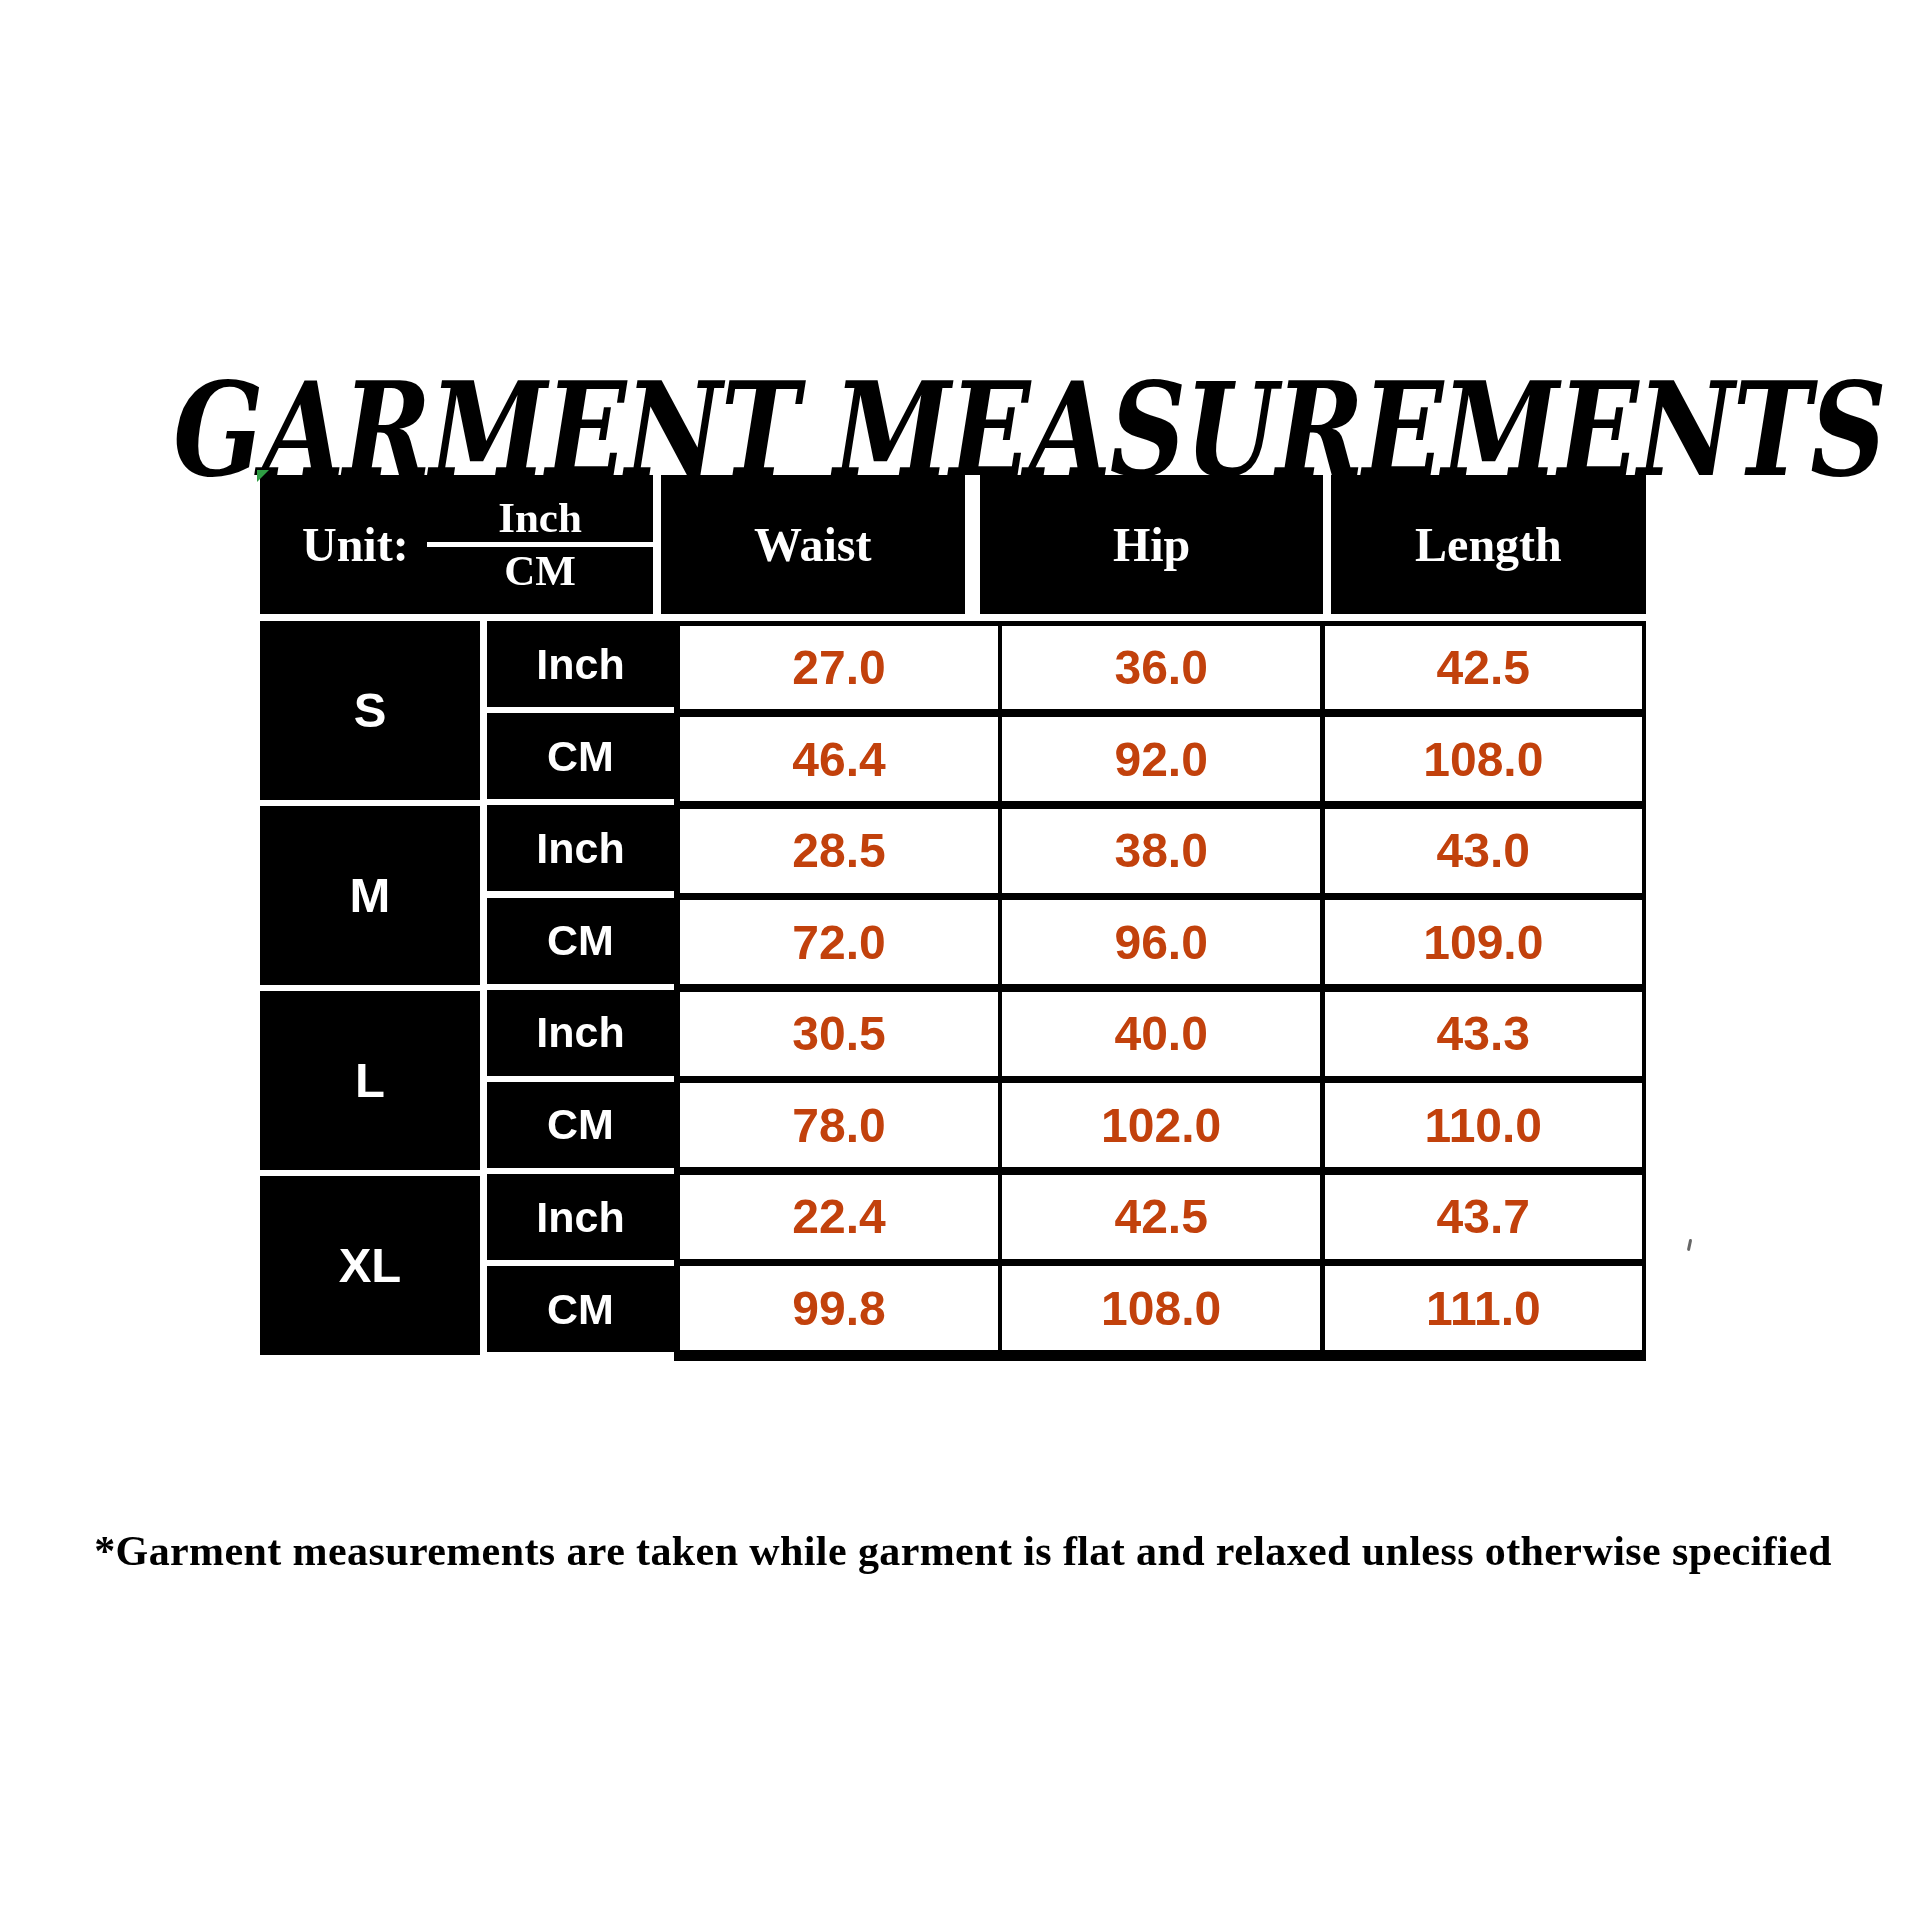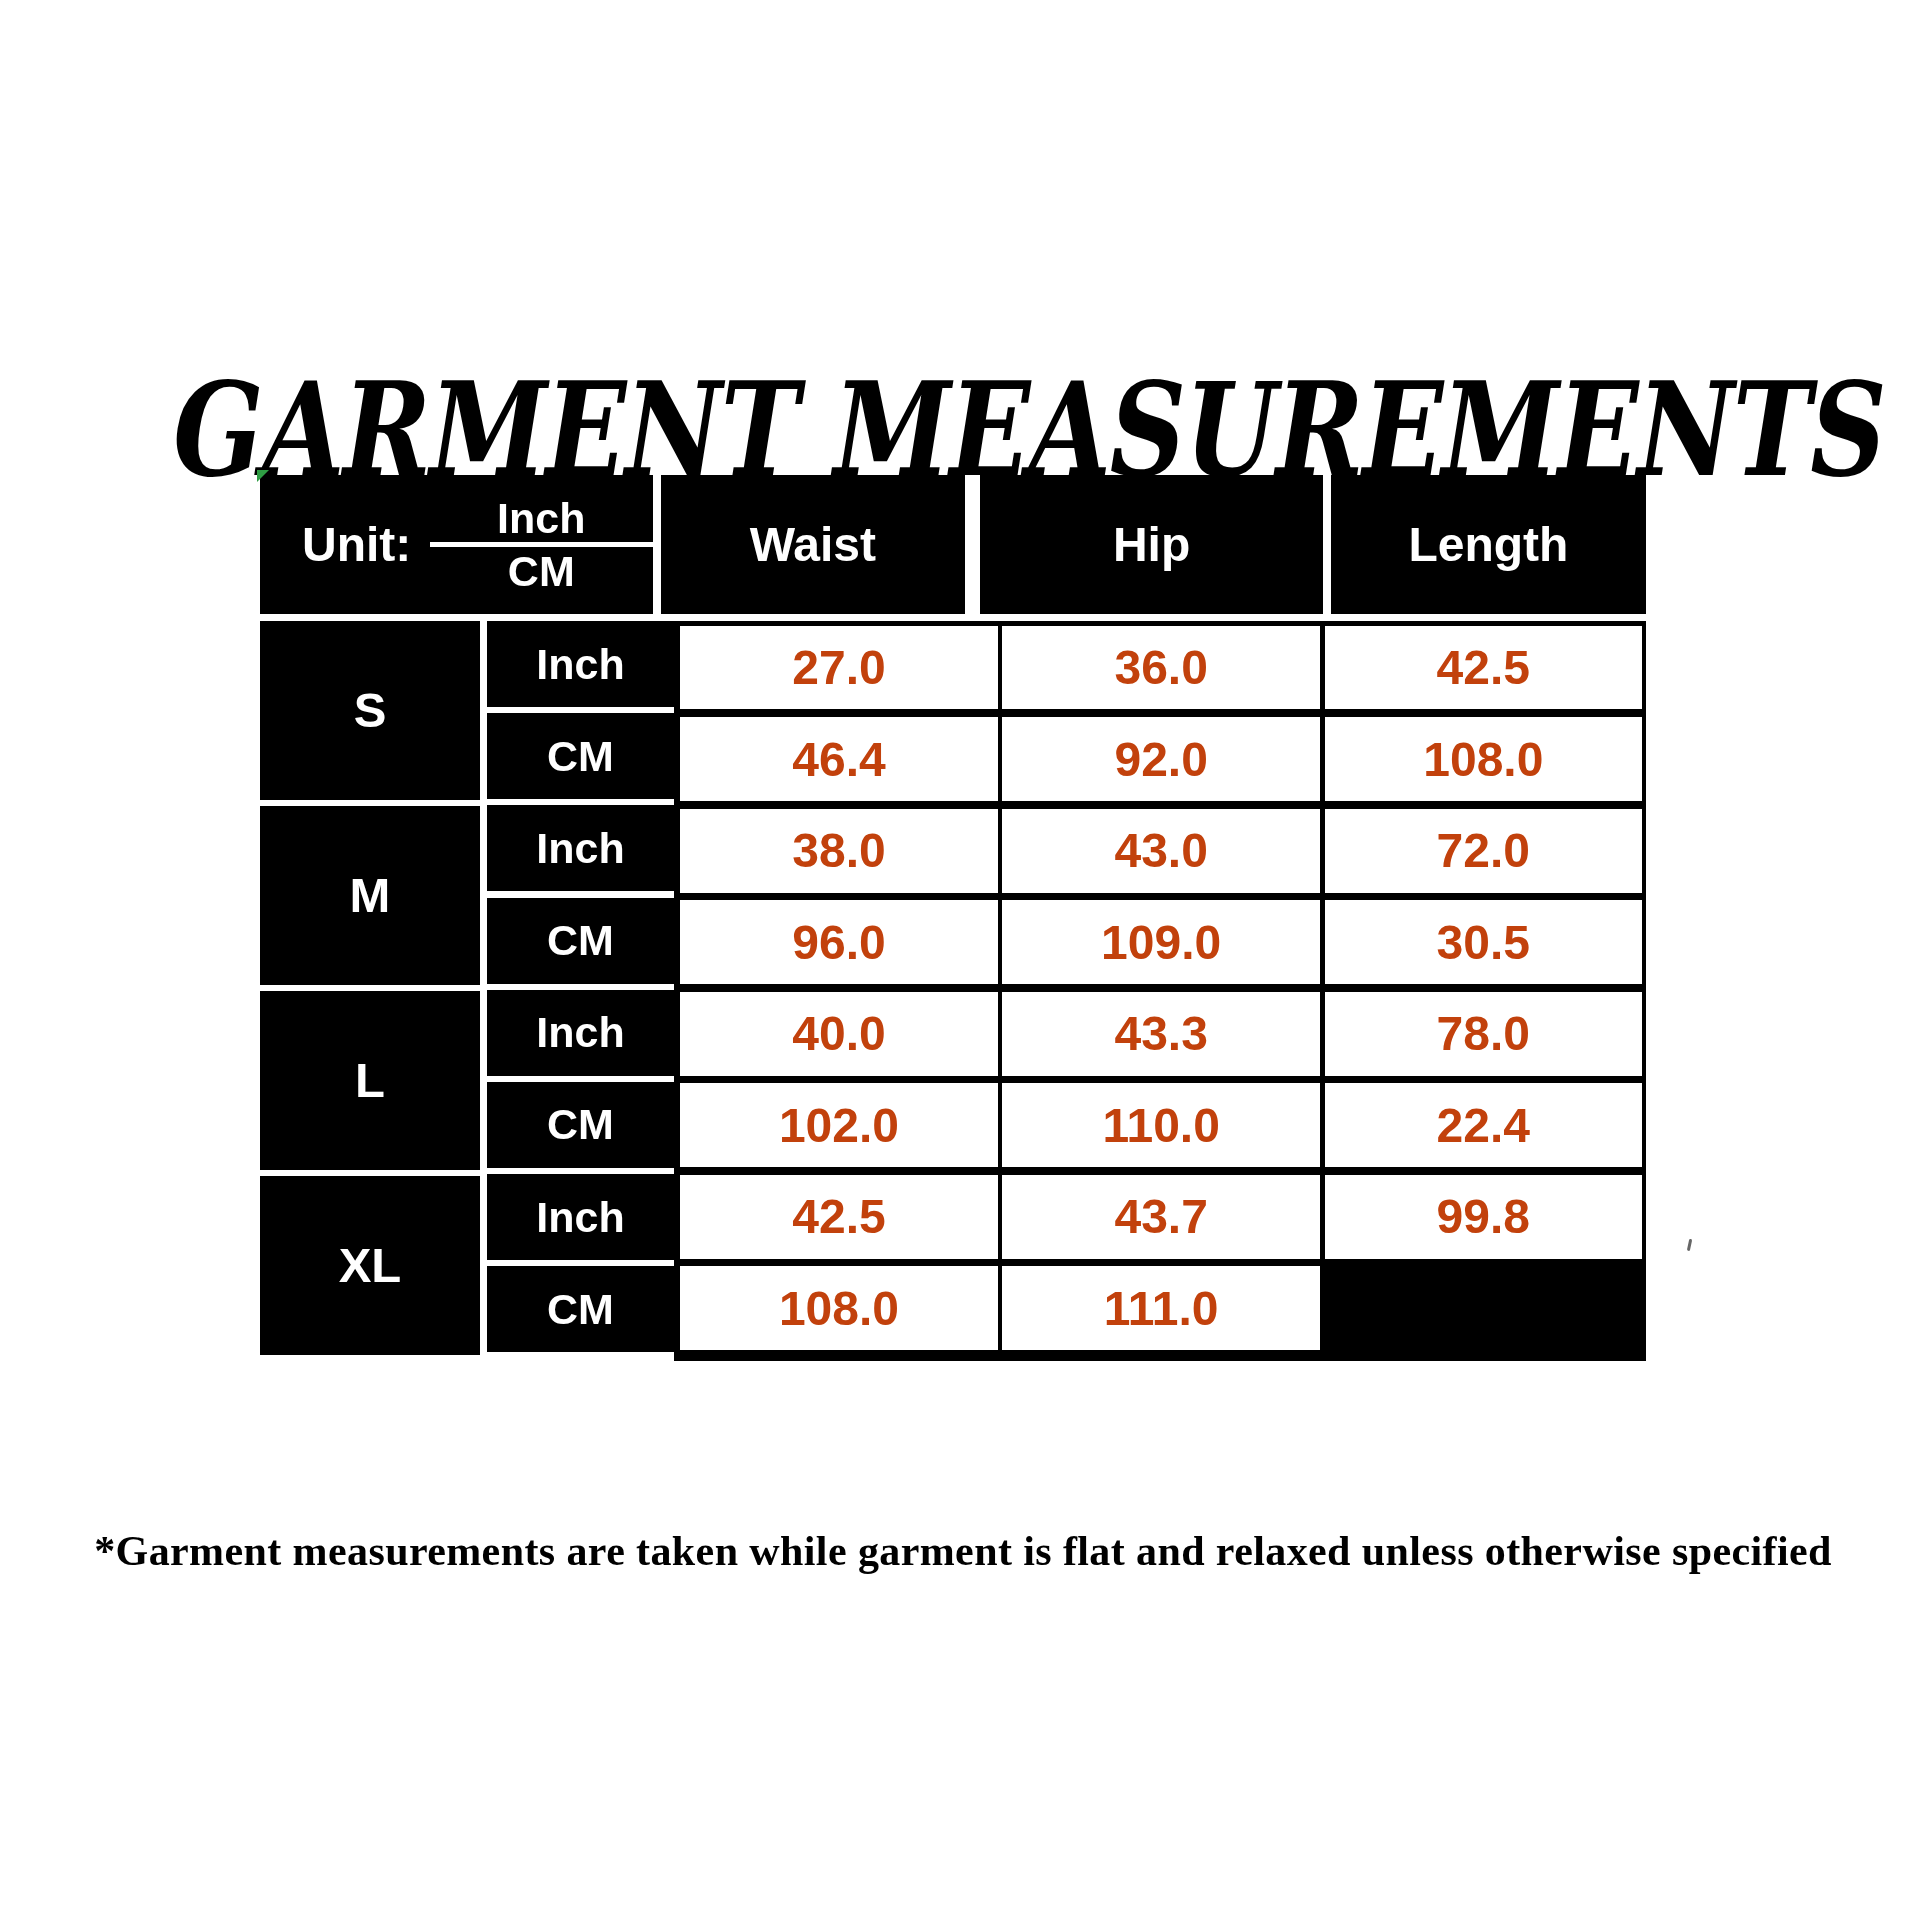--- a/index.html
+++ b/index.html
@@ -12,21 +12,21 @@
   .title {
     position:absolute; top:279px; left:0; width:1926px; text-align:center;
     font-family:"DejaVu Serif", serif; font-style:italic; font-weight:bold;
     font-size:129px; line-height:1.0; white-space:nowrap;
     transform:scaleX(0.82); transform-origin:center; letter-spacing:-1.5px;
   }
 
   
   .tbl { position:absolute; left:260px; top:475px; width:1386px; }
 
-  .hdr { display:flex; height:146px; }
+  .hdr { display:flex; height:146px;font-family:Liberation Serif, serif; }
   .hcell {
     background:#000; color:#fff; font-weight:bold; font-size:48px;
     height:139px; display:flex; align-items:center; justify-content:center;
     box-sizing:border-box;
   }
   .h-unit { width:406px; margin-right:7.7px; justify-content:flex-start; padding-left:42px; }
   .h-waist { width:316px; margin-right:15px; }
   .h-hip { width:356px; margin-right:7.7px; }
   .h-length { width:327px; }
 
@@ -121,20 +121,21 @@
       </div>
 
       <div class="data">
         <div class="dcell">27.0</div>
         <div class="dcell">36.0</div>
         <div class="dcell">42.5</div>
         <div class="dcell">46.4</div>
         <div class="dcell">92.0</div>
         <div class="dcell">108.0</div>
 
+        <div class="dcell">28.5</div>
         <div class="dcell">38.0</div>
         <div class="dcell">43.0</div>
         <div class="dcell">72.0</div>
         <div class="dcell">96.0</div>
         <div class="dcell">109.0</div>
 
         <div class="dcell">30.5</div>
         <div class="dcell">40.0</div>
         <div class="dcell">43.3</div>
         <div class="dcell">78.0</div>

